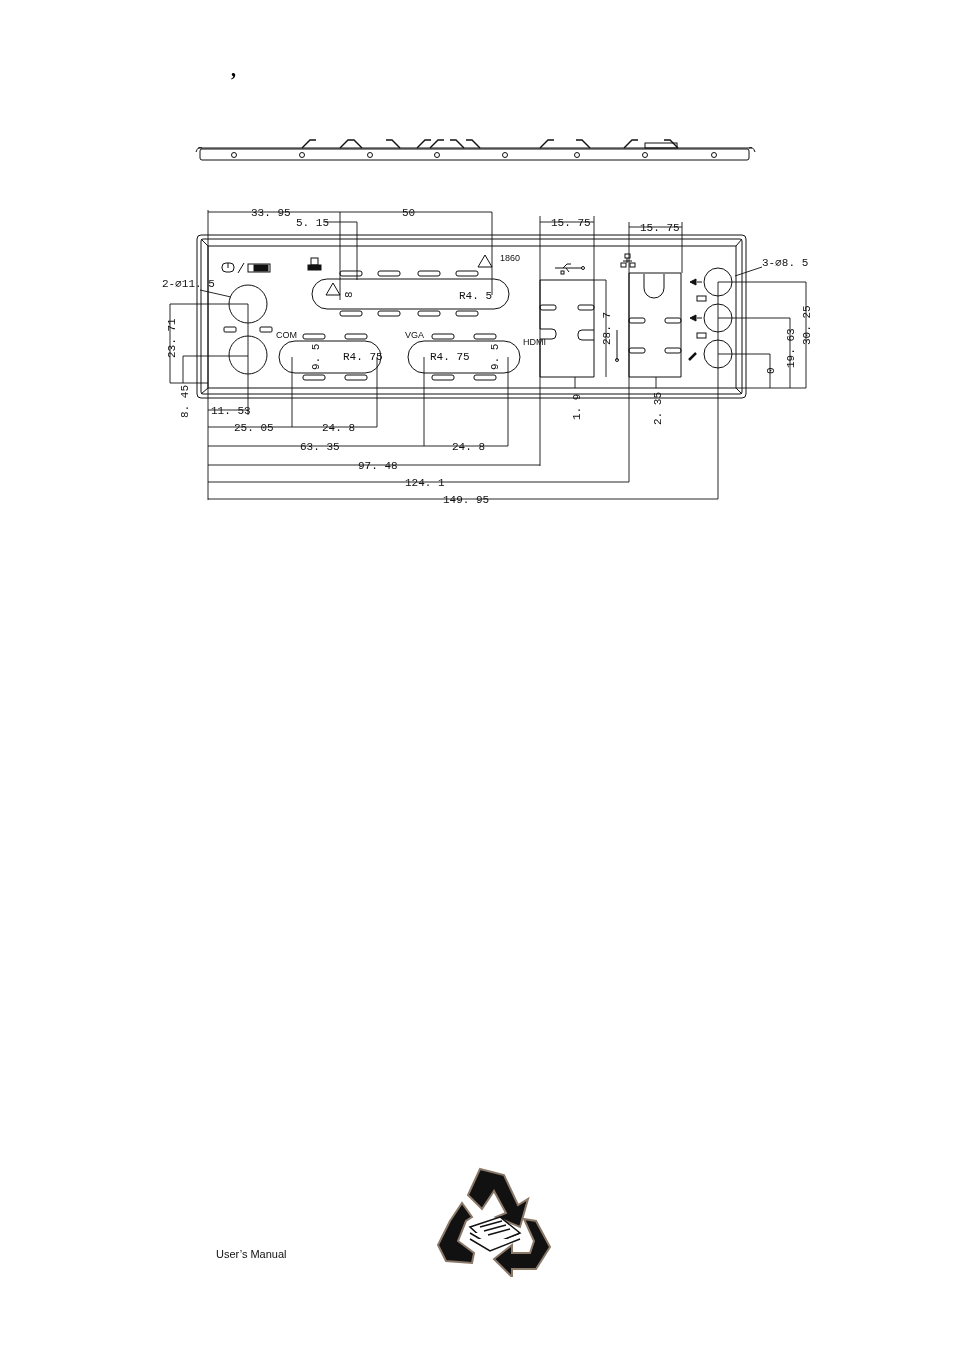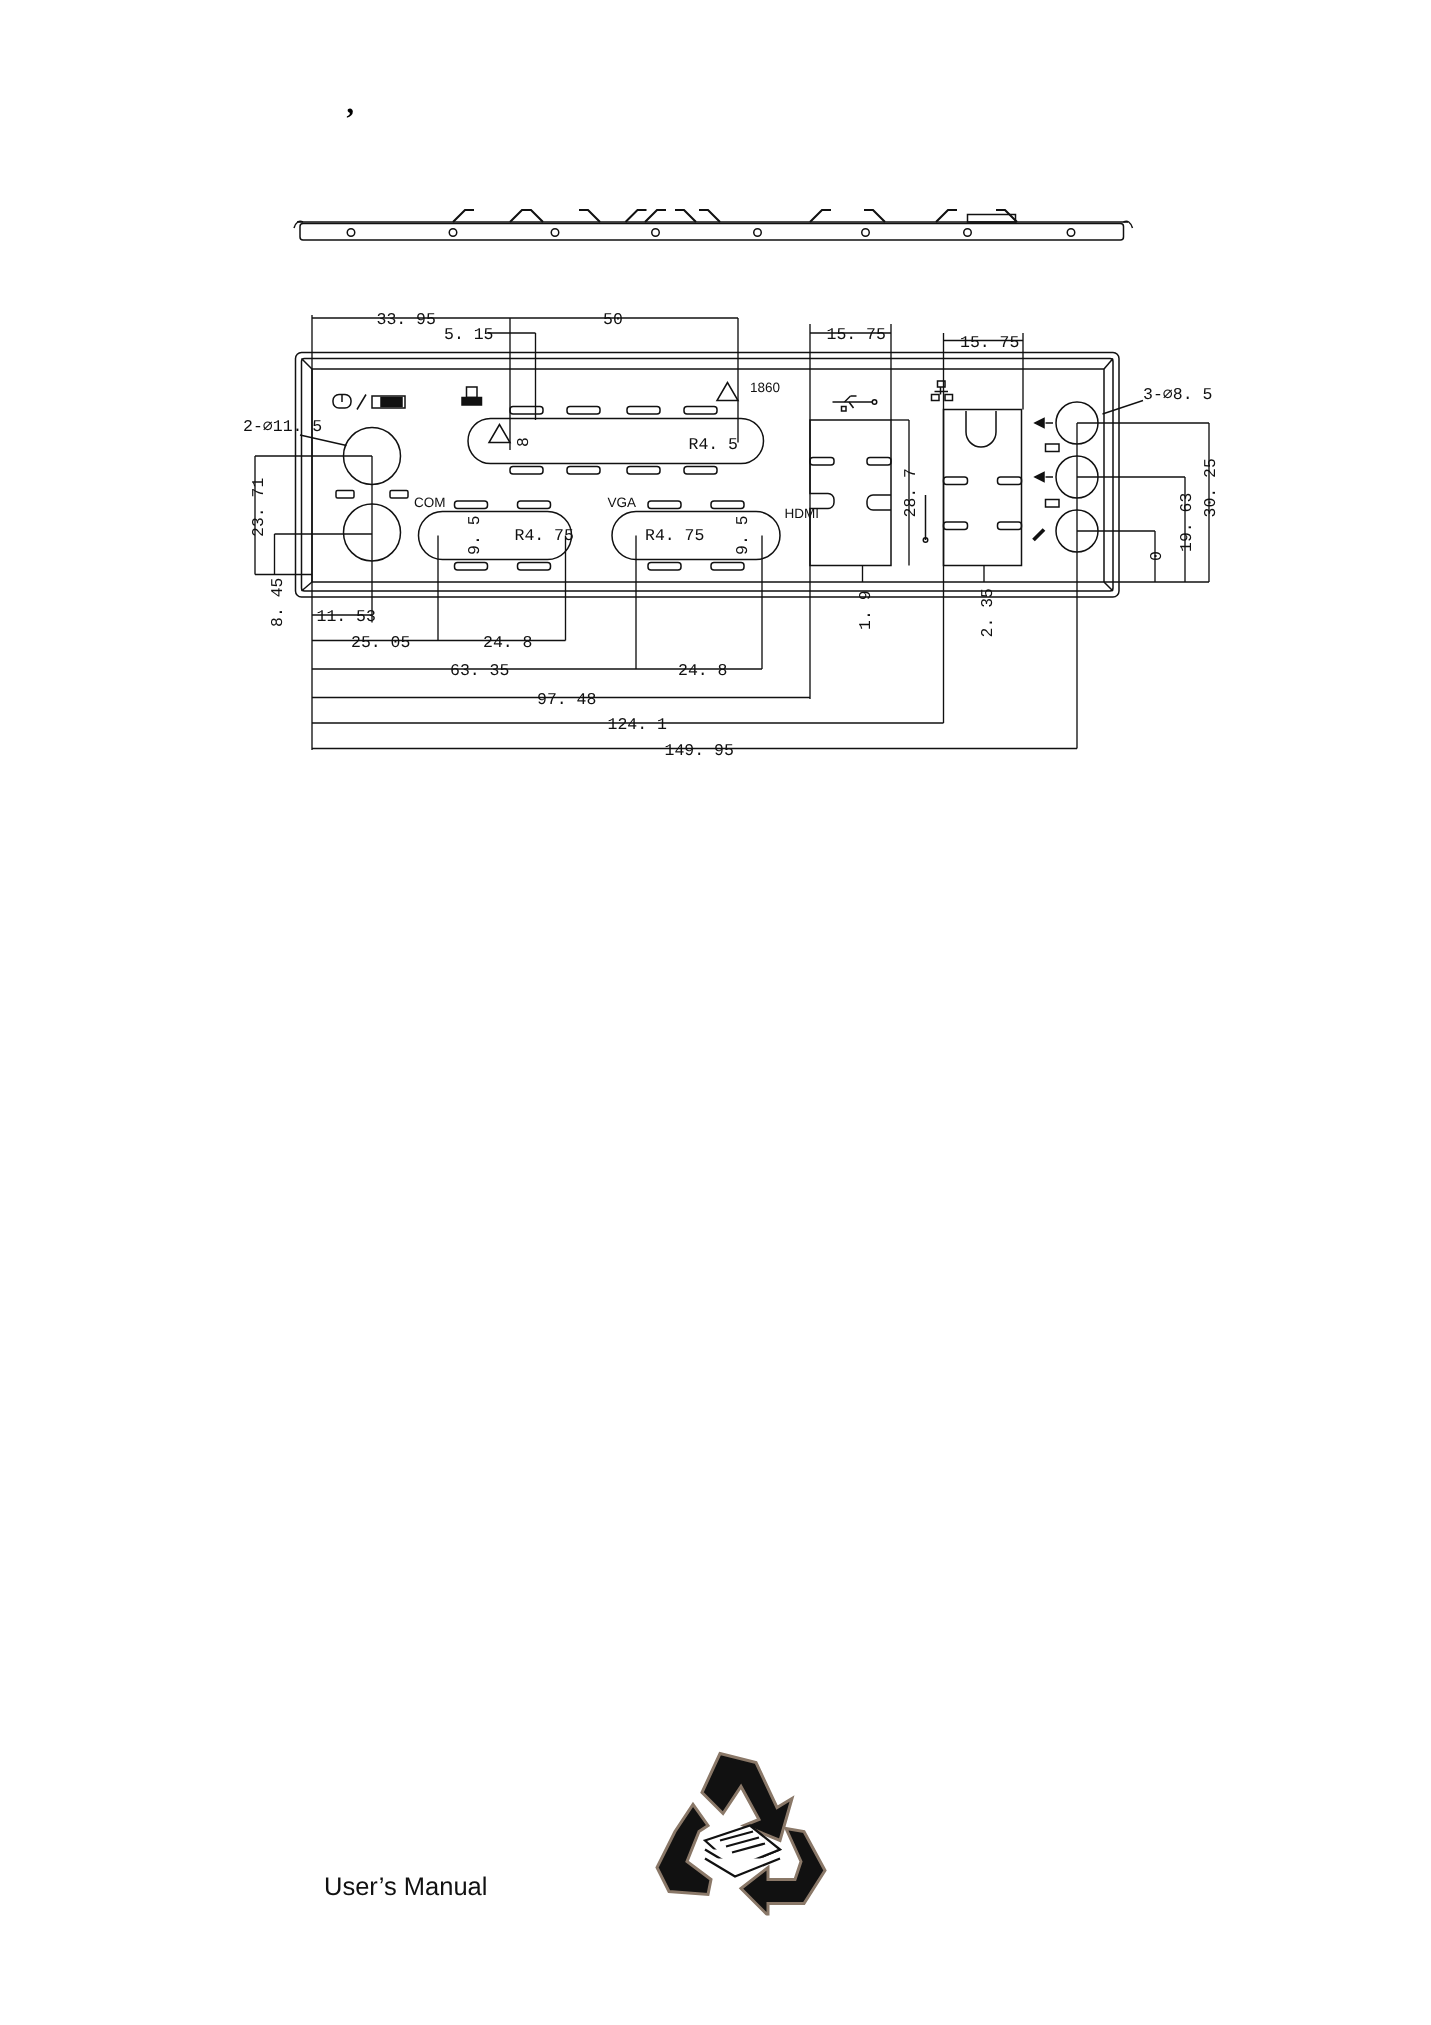--- a/index.html
+++ b/index.html
@@ -1,21 +1,21 @@
 <!DOCTYPE html>
 <html><head>
 <meta charset="utf-8">
 <style>
   html, body { margin:0; padding:0; background:#fff; }
   body { width:954px; height:1350px; position:relative; overflow:hidden; font-family:"Liberation Sans", sans-serif; }
   .comma { position:absolute; left:231px; top:58px; font-size:20px; font-family:"Liberation Serif", serif; font-weight:bold; }
   svg.draw { position:absolute; left:0; top:0; }
   .dim { font-family:"Liberation Mono", monospace; font-size:11px; fill:#111; }
   .lbl { font-family:"Liberation Sans", sans-serif; font-size:9px; fill:#111; }
-  .footer { position:absolute; left:216px; top:1248px; font-size:17px; color:#111; }
+  .footer { position:absolute; left:216px; top:1248px; font-size:11px; color:#111; }
   .recycle { position:absolute; left:432px; top:1165px; }
 </style>
 </head>
 <body>
 
 <div class="comma">,</div>
 
 <svg class="draw" width="954" height="1350" viewBox="0 0 954 1350" stroke="#111" fill="none" stroke-width="1">
 
   <g>

